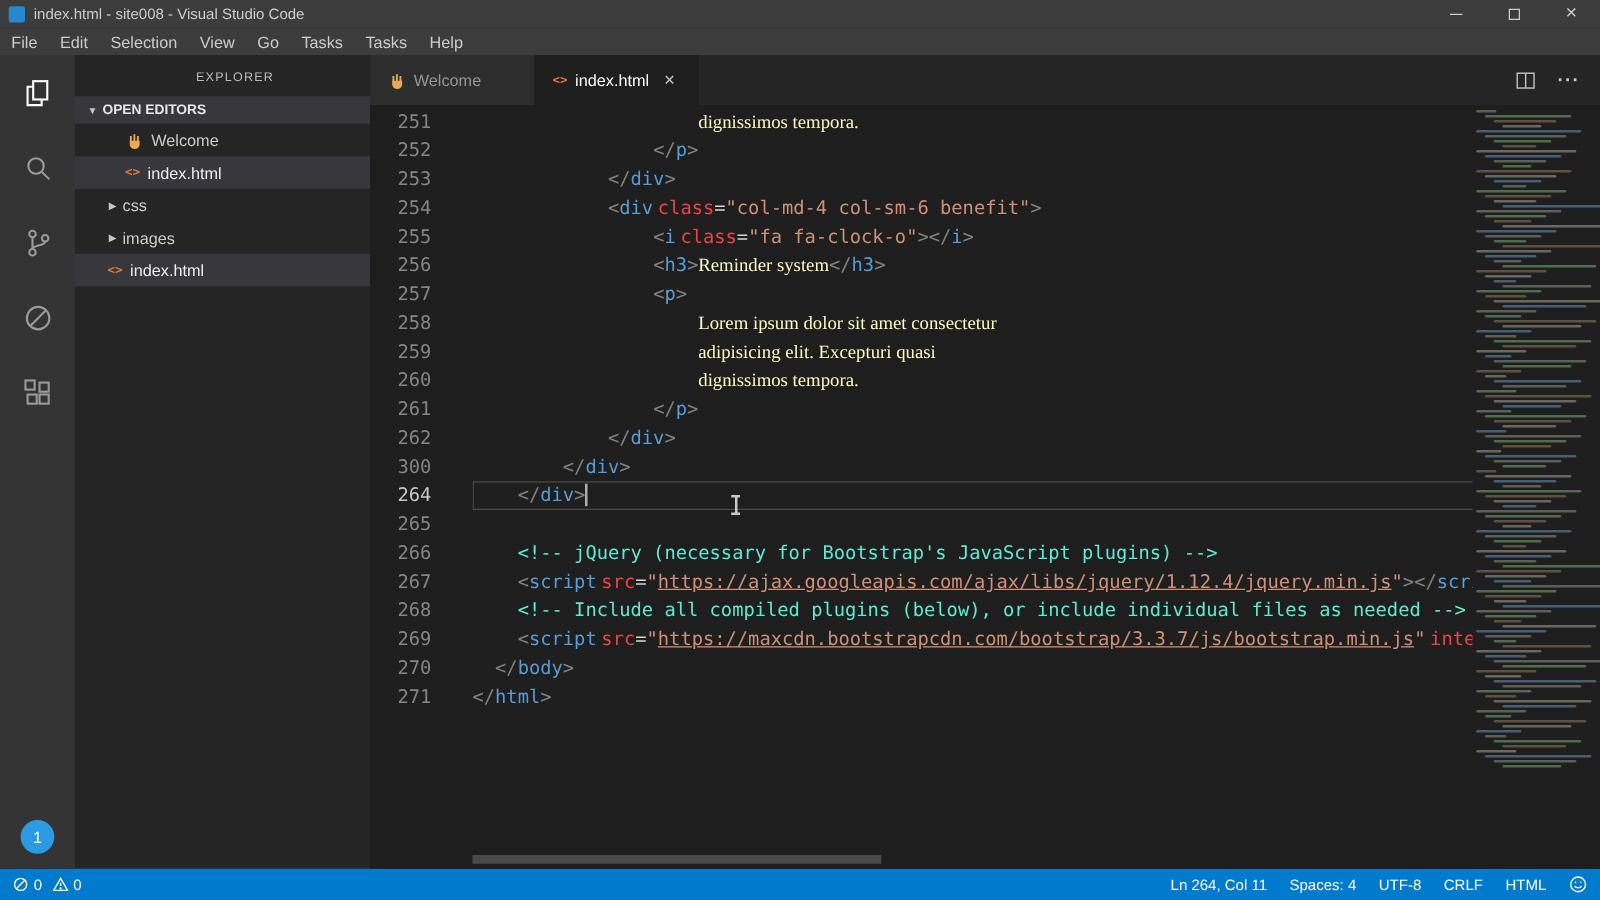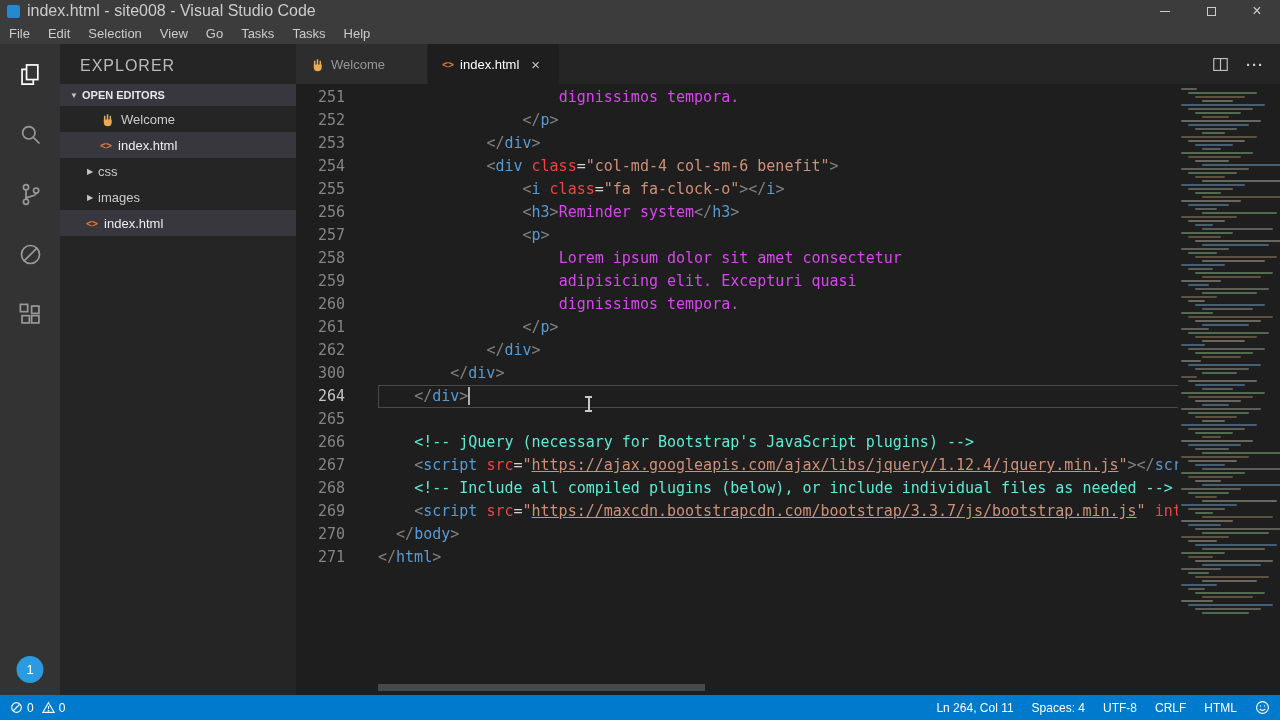--- a/index.html
+++ b/index.html
@@ -1,21 +1,21 @@
 <!DOCTYPE html>
 <html><head>
 <meta charset="utf-8">
 <style>
   *{margin:0;padding:0;box-sizing:border-box;}
   html,body{width:1280px;height:720px;overflow:hidden;background:#1e1e1e;
     font-family:"Liberation Sans","DejaVu Sans",sans-serif;}
   .app{width:1280px;height:720px;display:flex;flex-direction:column;}
 
   
-  .titlebar{flex:0 0 22px;background:#3c3c3c;display:flex;align-items:center;color:#cccccc;font-size:16px;text-align:center;}
+  .titlebar{flex:0 0 22px;background:#3c3c3c;display:flex;align-items:center;color:#cccccc;font-size:12px;text-align:center;}
   .vsc-logo{width:13px;height:13px;margin:0 7px 0 7px;background:#2489cf;border-radius:2px;}
   .win-controls{margin-left:auto;display:flex;height:100%;}
   .win-btn{width:46px;display:flex;align-items:center;justify-content:center;color:#cccccc;}
   .glyph-min{width:10px;height:1px;background:#cccccc;display:inline-block;}
   .glyph-max{width:9px;height:9px;border:1px solid #cccccc;display:inline-block;}
   .glyph-close::before{content:"\00d7";font-size:16px;line-height:10px;}
 
   
   .menubar{flex:0 0 22px;background:#3c3c3c;display:flex;align-items:center;color:#cccccc;font-size:13px;}
   .menu-item{padding:0 9px;height:100%;display:flex;align-items:center;cursor:default;}
@@ -25,21 +25,21 @@
   
   .activitybar{flex:0 0 60px;background:#333333;display:flex;flex-direction:column;align-items:center;position:relative;}
   .act-item{width:60px;height:60px;display:flex;align-items:center;justify-content:center;}
   .act-item svg{width:27px;height:27px;stroke:#9a9a9a;fill:none;stroke-width:1.5;}
   .act-item.active svg{stroke:#ffffff;}
   .act-badge{position:absolute;bottom:12px;left:50%;transform:translateX(-50%);width:27px;height:27px;
     border-radius:50%;background:#2a9be0;color:#ffffff;font-size:13px;display:flex;align-items:center;justify-content:center;}
 
   
   .sidebar{flex:0 0 236px;background:#252526;color:#cccccc;font-size:13px;overflow:hidden;}
-  .sidebar-title{padding:13px 0 9px 20px;font-size:16px;color:#bbbbbb;letter-spacing:1px;}
+  .sidebar-title{padding:13px 0 9px 20px;font-size:10px;color:#bbbbbb;letter-spacing:1px;text-align:center;}
   .section-header{height:22px;display:flex;align-items:center;font-size:11px;font-weight:bold;color:#e7e7e7;padding-left:6px;}
   .section-header.shaded{background:#37373d;}
   .section-header.ws{margin-top:6px;}
   .twistie{width:16px;text-align:center;color:#c5c5c5;font-size:8px;flex:0 0 16px;}
   .twistie.down::before{content:"\25BC";}
   .twistie.right::before{content:"\25B6";}
   .row{height:26px;display:flex;align-items:center;}
   .row.selected{background:#37373d;color:#eeeeee;}
   .oe-row{padding-left:40px;}
   .tree-row{padding-left:22px;}
@@ -68,21 +68,21 @@
   .ln.cur{color:#c6c6c6;}
   .code-lines{flex:1;white-space:pre;overflow:hidden;color:#d4d4d4;}
   .cl{height:23px;}
   .cl.cur{outline:1px solid #4a4a4a;outline-offset:-1px;}
   .tk-punct{color:#808080;}
   .tk-tag{color:#569cd6;}
   .tk-attr{color:#ef4444;}
   .tk-eq{color:#d4d4d4;}
   .tk-str{color:#ce9178;}
   .tk-link{color:#ce9178;text-decoration:underline;}
-  .tk-text{color:#d946ef;}
+  .tk-text{color:#fef9c3;font-family:Liberation Serif, serif;}
   .tk-comment{color:#5eead4;}
   .caret{display:inline-block;width:2px;height:18px;background:#aeafad;vertical-align:middle;margin-bottom:2px;}
 
   .mouse-ibeam{position:absolute;left:288px;top:312px;width:9px;height:16px;pointer-events:none;}
   .mouse-ibeam::before,.mouse-ibeam::after{content:"";position:absolute;left:1px;width:7px;height:2px;background:#c9c9c9;}
   .mouse-ibeam::before{top:0;} .mouse-ibeam::after{bottom:0;}
   .mouse-ibeam i{position:absolute;left:4px;top:1px;width:2px;height:14px;background:#c9c9c9;display:block;}
 
   
   .minimap{position:absolute;top:40px;right:0;bottom:0;width:102px;background:#1e1e1e;padding-top:4px;}

